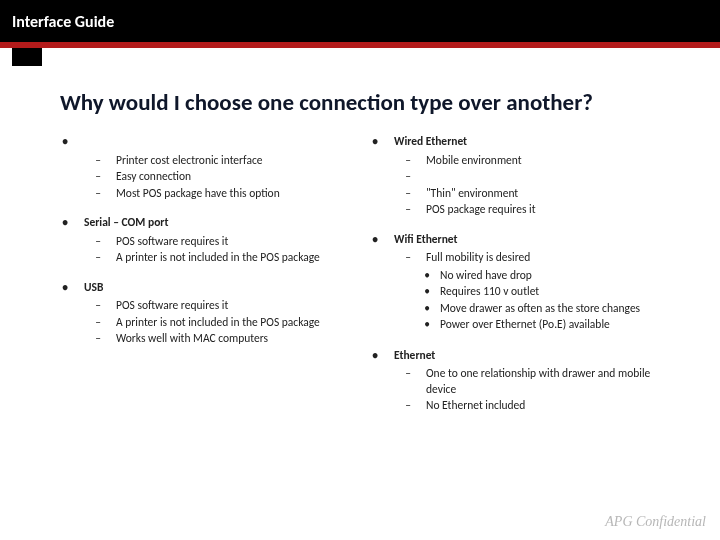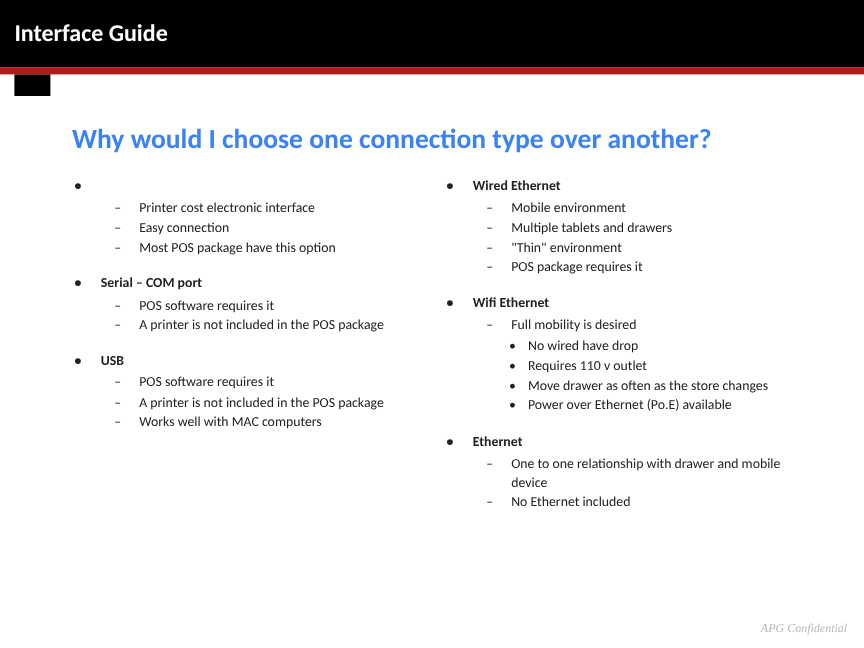--- a/index.html
+++ b/index.html
@@ -8,42 +8,42 @@
     width: 720px;
     height: 540px;
     background: #ffffff;
     font-family: Calibri, "Segoe UI", Arial, sans-serif;
     color: #222;
     overflow: hidden;
   }
   .titlebar {
     background: #000;
     color: #fff;
-    height: 56px;
+    height: 42px;
     display: flex;
     align-items: center;
     padding: 0 12px;
-    font-size: 20px;
+    font-size: 16px;
     font-weight: 700;
   }
   .accentbar {
     height: 6px;
     background: #b31b1b;
   }
   .notch {
     width: 30px;
     height: 18px;
     background: #000;
     margin-left: 12px;
   }
   .slide {
     padding: 22px 50px 0 60px;
   }
   .heading {
-    color: #3b82f6;
+    color: #0f172a;
     font-size: 23px;
     font-weight: 700;
     margin: 0 0 18px 0;
   }
   .cols {
     display: flex;
     gap: 10px;
   }
   .col {
     flex: 1;
@@ -95,21 +95,21 @@
     flex: 0 0 6px;
     text-align: center;
   }
   .footer-note {
     position: absolute;
     bottom: 10px;
     right: 14px;
     color: #b7b7b7;
     font-style: italic;
     font-family: Georgia, "Times New Roman", serif;
-    font-size: 10px;
+    font-size: 14px;
     margin-left: 21px;
   }
 </style>
 </head>
 <body>
 
 <div class="titlebar">
   <span>Interface Guide</span>
 </div>
 <div class="accentbar"></div>
@@ -189,21 +189,20 @@
             <span class="bull">•</span>
             <span>Wired Ethernet</span>
           </div>
         <ul class="sublist">
           <li>
               <span class="dash">–</span>
               <span>Mobile environment</span>
             </li>
           <li>
               <span class="dash">–</span>
-              <span>Multiple tablets and drawers</span>
             </li>
           <li>
               <span class="dash">–</span>
               <span>"Thin" environment</span>
             </li>
           <li>
               <span class="dash">–</span>
               <span>POS package requires it</span>
             </li>
         </ul>

